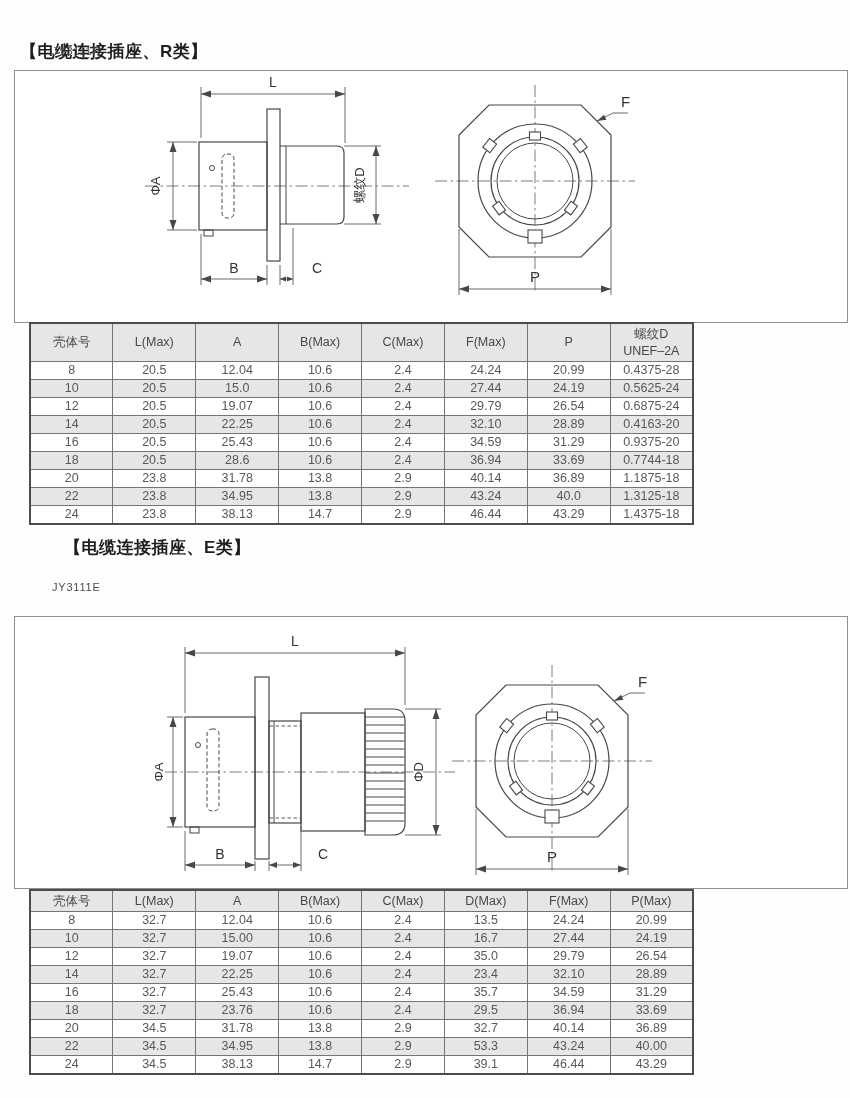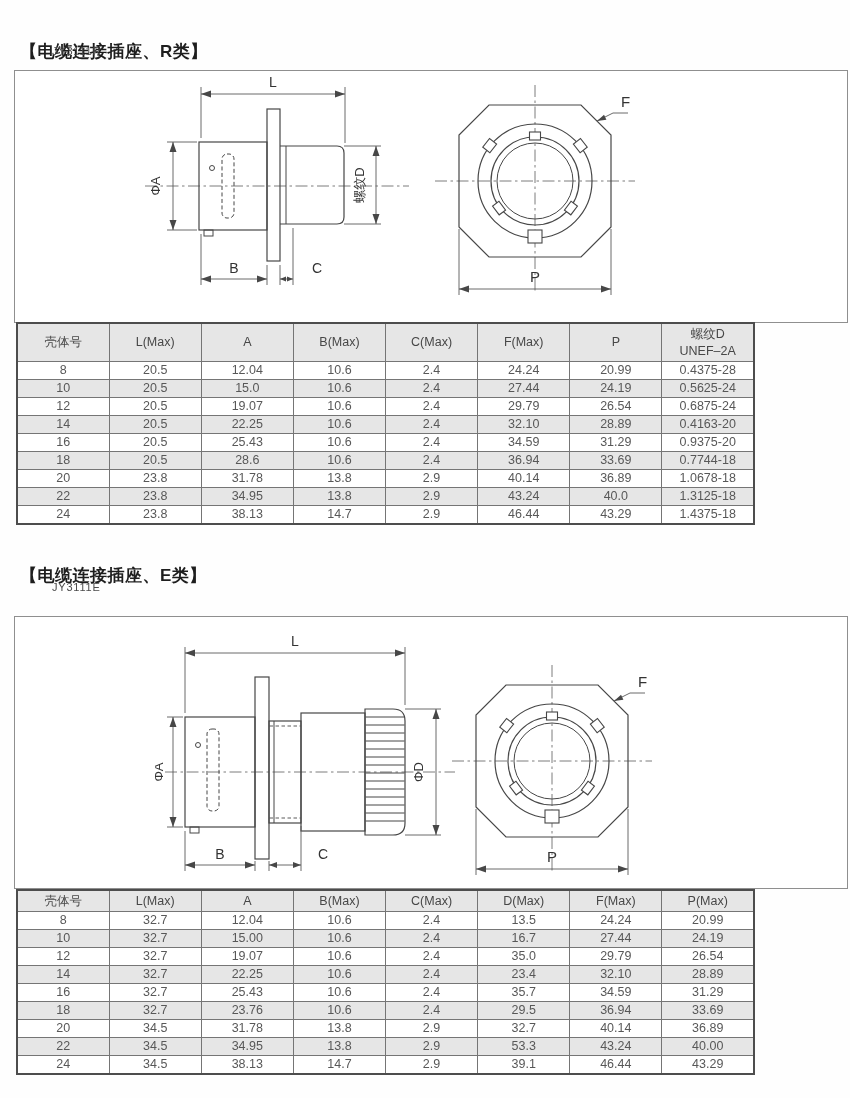--- a/index.html
+++ b/index.html
@@ -11,21 +11,21 @@
     position:absolute; left:20px; font-size:17px; font-weight:bold;
     color:#1e1e1e; letter-spacing:0.5px;
   }
   .model-label {
     position:absolute; left:52px; font-size:11px; color:#4a4a4a; letter-spacing:0.8px;
   }
   .draw-box {
     position:absolute; left:14px; width:832px; border:1px solid #8f8f8f; background:#fff;
   }
   .svg-abs { position:absolute; }
-  .tbl-wrap { position:absolute; left:16px; width:739px; }
+  .tbl-wrap { position:absolute; left:29px; width:665px; }
   table.spec {
     width:100%; border-collapse:collapse; table-layout:fixed;
     border:2px solid #4d4d4d; font-size:12.5px; color:#585858; background:#fff;
   }
   table.spec th {
     border:1px solid #757575; background:#e6e6e6; font-weight:normal;
     color:#474747; text-align:center; vertical-align:middle;
     white-space:pre-line; line-height:1.3; padding:1px 0;
   }
   table.spec.tall-head th { height:35px; }
@@ -217,21 +217,21 @@
             <td>0.7744-18</td>
           </tr>
           <tr>
             <td>20</td>
             <td>23.8</td>
             <td>31.78</td>
             <td>13.8</td>
             <td>2.9</td>
             <td>40.14</td>
             <td>36.89</td>
-            <td>1.0678-18</td>
+            <td>1.1875-18</td>
           </tr>
           <tr class="alt">
             <td>22</td>
             <td>23.8</td>
             <td>34.95</td>
             <td>13.8</td>
             <td>2.9</td>
             <td>43.24</td>
             <td>40.0</td>
             <td>1.3125-18</td>
@@ -243,21 +243,21 @@
             <td>14.7</td>
             <td>2.9</td>
             <td>46.44</td>
             <td>43.29</td>
             <td>1.4375-18</td>
           </tr>
         </tbody>
     </table>
   </div>
 
-  <div class="section-title" style="top:564px;">【电缆连接插座、E类】</div>
+  <div class="section-title" style="top:536px;margin-left:44px;">【电缆连接插座、E类】</div>
   <div class="model-label" style="top:581px;">JY3111E</div>
 
   <div class="draw-box" style="top:616px; height:271px;">
 
     <svg class="svg-abs" style="left:140px; top:12px;" width="310" height="248" viewBox="0 0 310 248">
       <g>
         <line class="cl" x1="10" y1="143" x2="300" y2="143"></line>
       </g>
       <g>
         <rect class="ln" x="30" y="88" width="70" height="110"></rect>

